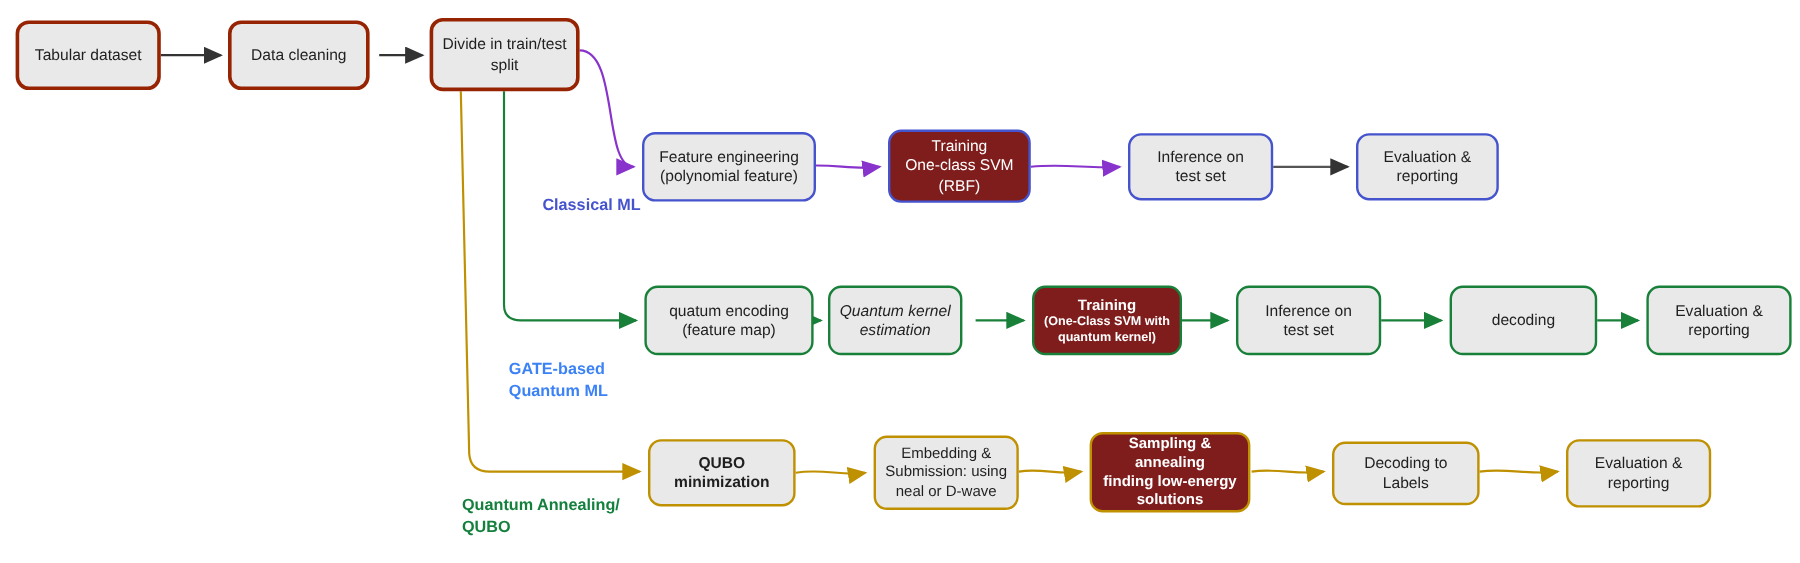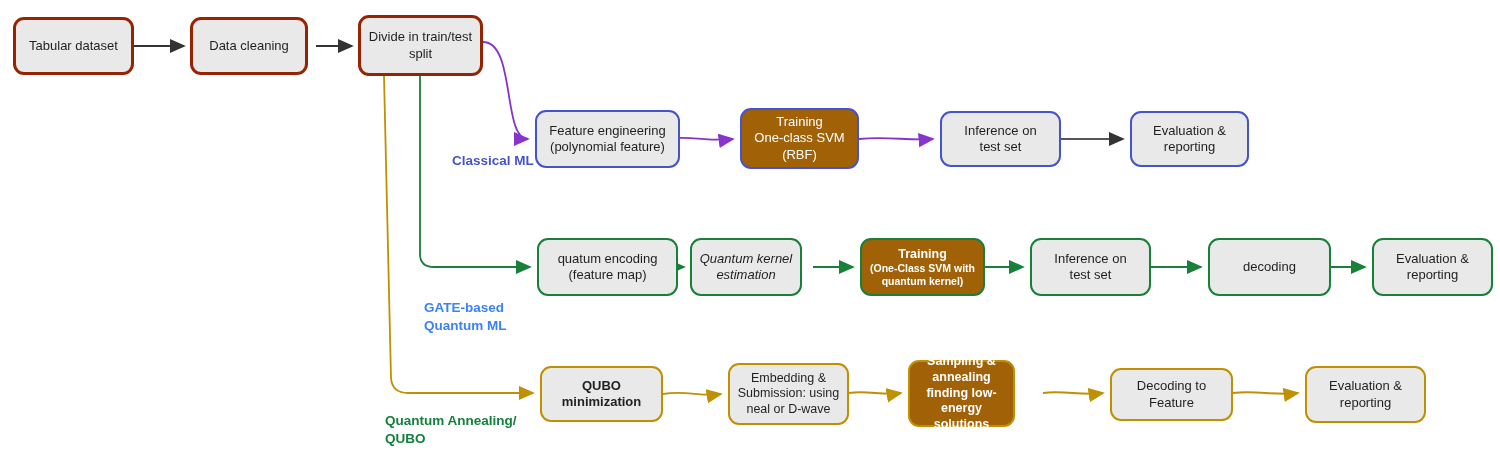--- a/index.html
+++ b/index.html
@@ -32,21 +32,21 @@
     line-height: 1.25;
     color: #1f1f1f;
     white-space: pre-line;
     padding: 3px 6px;
   }
   .border-darkred { border: 3px solid #962403; }
   .border-blue    { border: 2.5px solid #4553cd; }
   .border-green   { border: 2px solid #188038; }
   .border-gold    { border: 2px solid #bf9000; }
   .fill-red {
-    background: #a16207;
+    background: #7f1d1d;
     color: #ffffff;
   }
   .bold { font-weight: bold; }
   .small-sub { font-size: 10.5px; font-weight: bold; line-height: 1.2; }
   .branch-label {
     position: absolute;
     z-index: 1;
     font-weight: bold;
     font-size: 13.5px;
     line-height: 1.3;
@@ -103,21 +103,21 @@
     <span>Tabular dataset</span>
   </div>
   <div class="node border-darkred" style="left:190px; top:17px; width:118px; height:58px;">
     <span>Data cleaning</span>
   </div>
   <div class="node border-darkred" style="left:358px; top:15px; width:125px; height:61px;">
     <span>Divide in  train/test
 split</span>
   </div>
 
-  <div class="branch-label label-blue" style="left:452px; top:152px;">Classical ML</div>
+  <div class="branch-label label-blue" style="left:452px; top:162px;">Classical ML</div>
 
   <div class="node border-blue" style="left:535px; top:110px; width:145px; height:58px;">
     <span>Feature engineering
 (polynomial feature)</span>
   </div>
   <div class="node border-blue fill-red" style="left:740px; top:108px; width:119px; height:61px;">
     <span>Training
 One-class SVM
 (RBF)</span>
   </div>
@@ -163,27 +163,27 @@
 
   <div class="node border-gold bold" style="left:540px; top:366px; width:123px; height:56px;">
     <span>QUBO
 minimization</span>
   </div>
   <div class="node border-gold" style="left:728px; top:363px; width:121px; height:62px; font-size:12.5px;">
     <span>Embedding &amp;
 Submission: using
 neal or D-wave</span>
   </div>
-  <div class="node border-gold fill-red bold" style="left:908px; top:360px; width:107px; height:67px; font-size:12.5px;border-radius:11px;">
+  <div class="node border-gold fill-red bold" style="left:908px; top:360px; width:134px; height:67px; font-size:12.5px;border-radius:11px;">
     <span>Sampling &amp;
 annealing
 finding low-energy
 solutions</span>
   </div>
   <div class="node border-gold" style="left:1110px; top:368px; width:123px; height:53px;">
-    <span>Decoding to Feature</span>
+    <span>Decoding to Labels</span>
   </div>
   <div class="node border-gold" style="left:1305px; top:366px; width:121px; height:57px;">
     <span>Evaluation &amp;
 reporting</span>
   </div>
 
 </div>
 
 </body></html>

